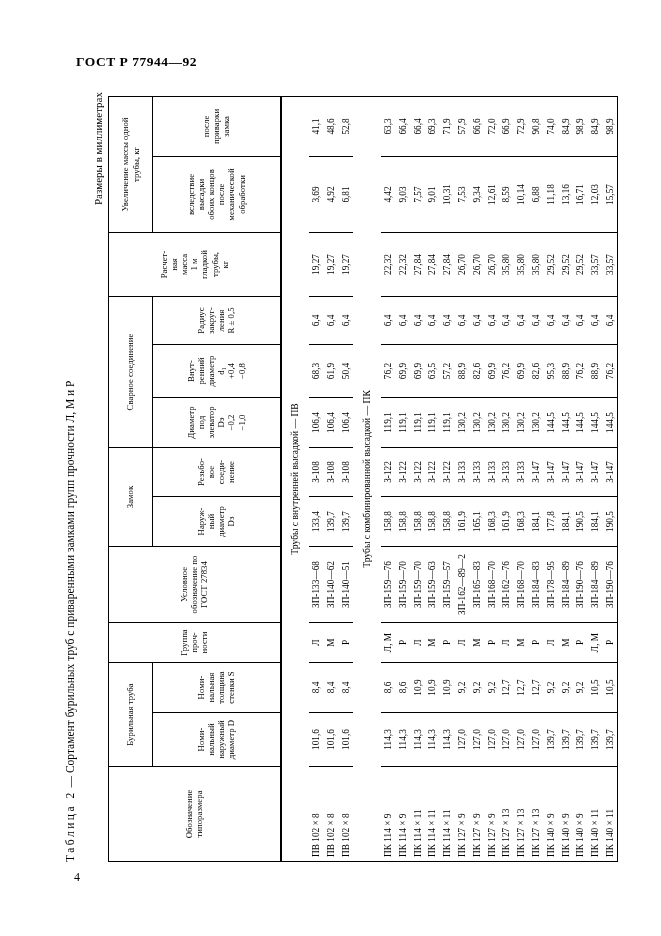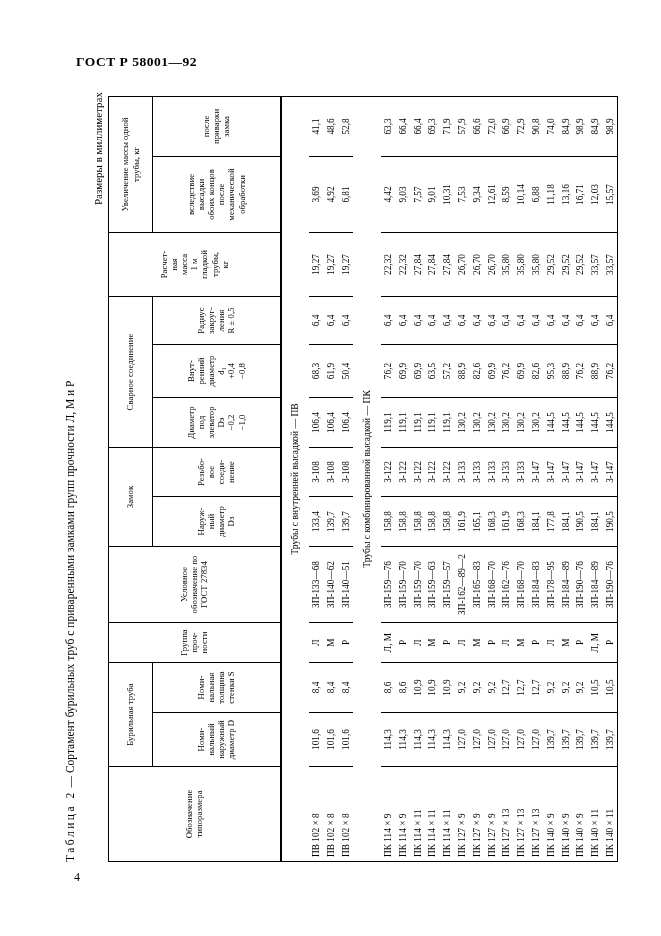--- a/index.html
+++ b/index.html
@@ -47,21 +47,21 @@
   }
   table.gost td.c-desig { text-align:left; padding-left:4px; }
   table.gost tr.section-row td {
     border:none; font-size:9.6px; height:24px; text-align:center;
   }
   table.gost tbody tr.data-row { height:13px; }
 </style>
 </head>
 <body>
 
-<div class="gost-header">ГОСТ Р 58001—92</div>
+<div class="gost-header">ГОСТ Р 77944—92</div>
 
 <div class="rotated">
 
   <p class="table-title"><span class="title-label">Таблица 2</span> <span>— Сортамент бурильных труб с приваренными замками групп прочности Л, М и Р</span></p>
 
   <div class="units-note">Размеры в миллиметрах</div>
 
   <table class="gost">
     <colgroup>
       <col style="width:95px">

